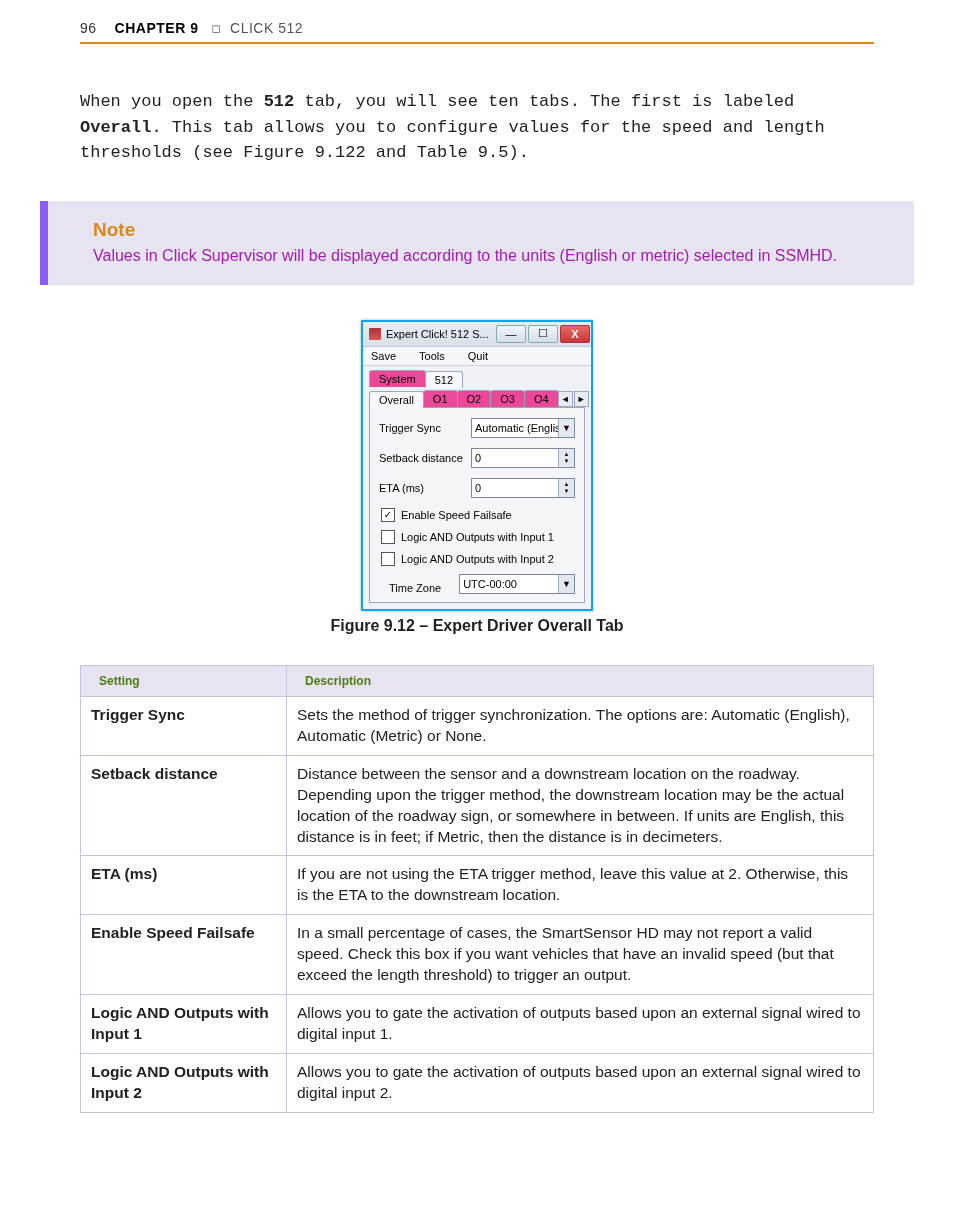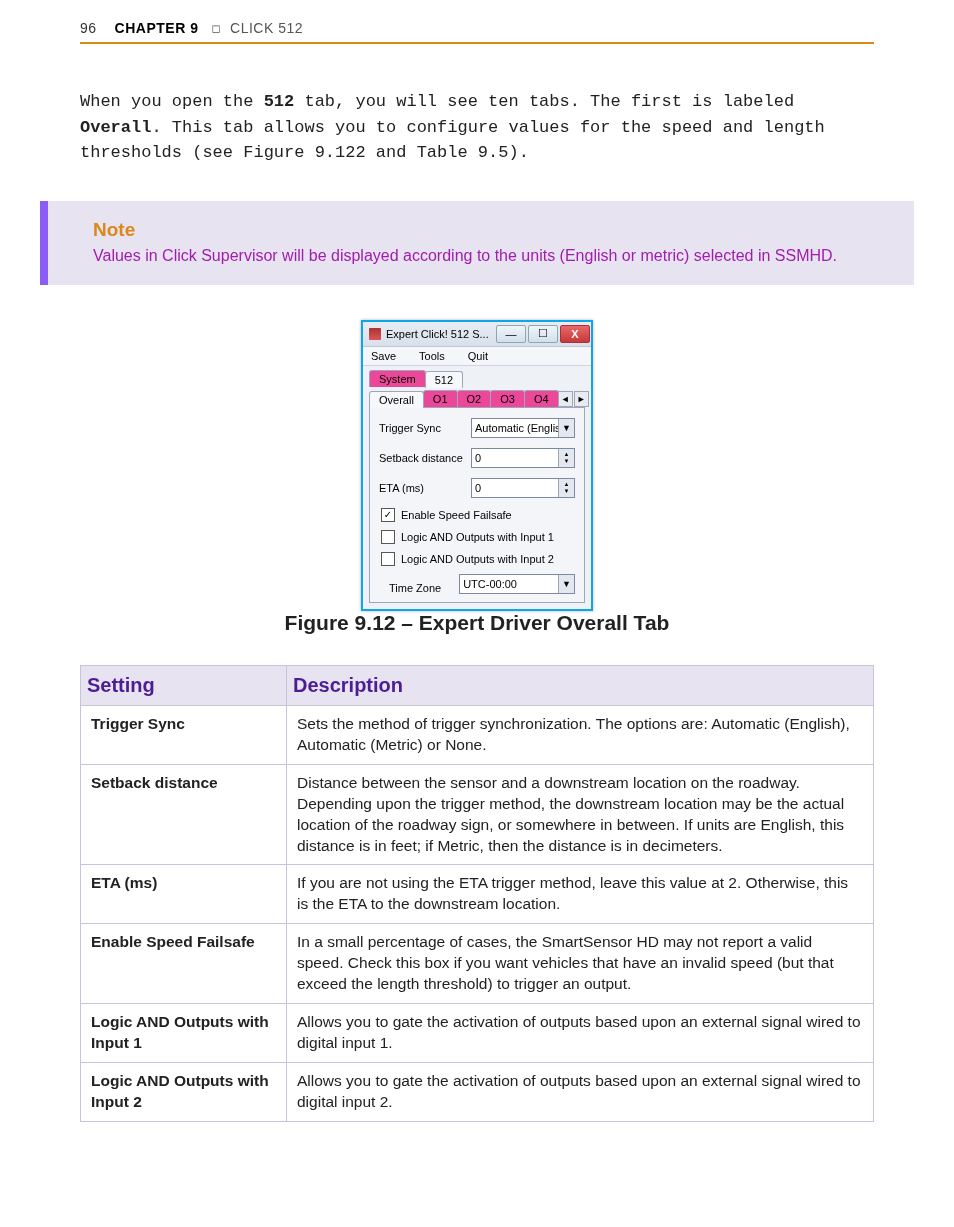--- a/index.html
+++ b/index.html
@@ -162,36 +162,36 @@
   .spin-in .spinners { flex-direction: column; font-size: 6px; line-height: 7px; }
   .checks { margin: 6px 0 0 2px; }
   .check-row { display:flex; align-items:center; gap:6px; margin-bottom:8px; }
   .cb {
     width:12px; height:12px; border:1px solid #555; background:#fff;
     display:flex; align-items:center; justify-content:center; font-size:10px;
   }
   .tz-row { display:flex; align-items:flex-end; gap:18px; margin-top: 2px; padding-left: 10px;}
   .figure-caption {
     font-weight: 700;
-    font-size: 21px;
-    margin-top: 0;
+    font-size: 16px;
+    margin-top: 6px;
   }
   table.settings {
     width: 100%;
     border-collapse: collapse;
     font-size: 15.5px;
   }
   table.settings th {
     text-align: left;
     background: #e7e3f0;
-    padding: 8px 6px;
+    padding: 8px 18px;
     border: 1px solid #c8c2da;
-    color: #4c1d95;
+    color: #4d7c0f;
     font-weight: 700;
-    font-size: 20px;
+    font-size: 12px;
   }
   table.settings td {
     border: 1px solid #c8c2da;
     padding: 8px 10px;
     vertical-align: top;
     line-height: 1.35;
   }
   table.settings td.sname {
     font-weight: 700;
     width: 185px;

